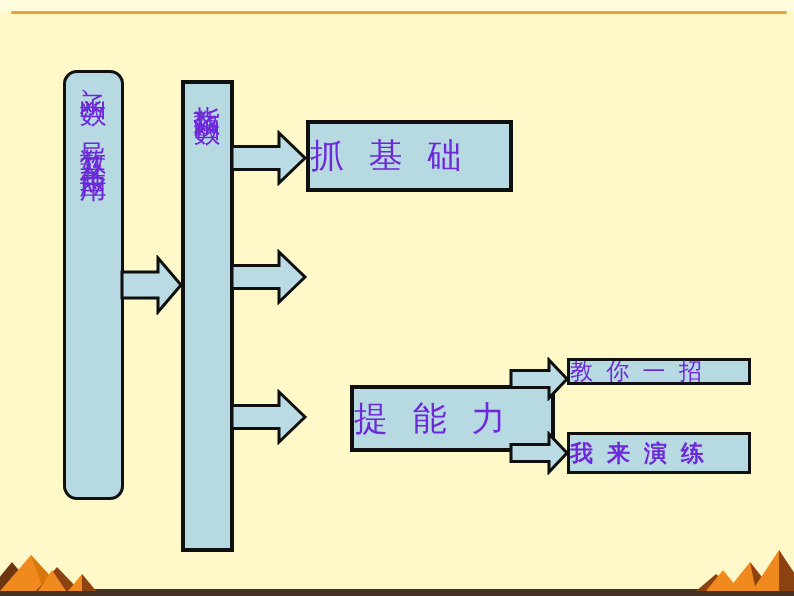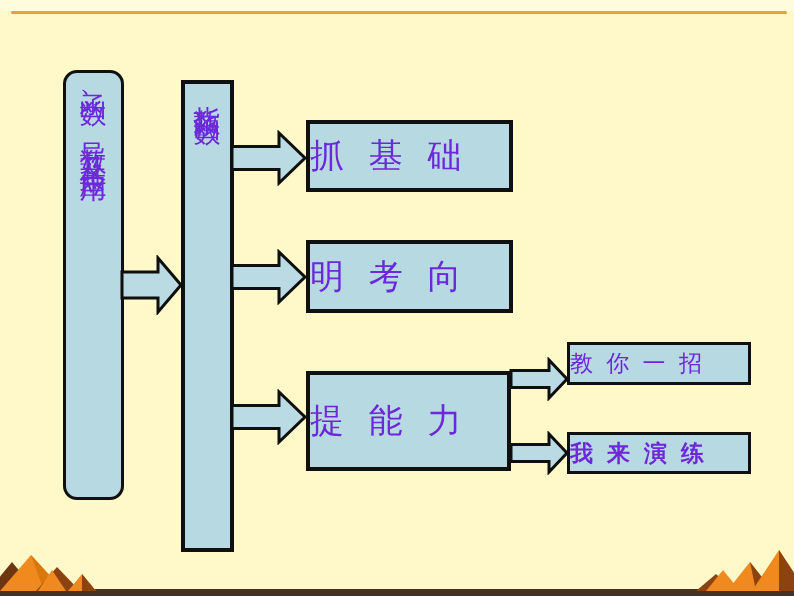--- a/index.html
+++ b/index.html
@@ -61,28 +61,28 @@
     font-size: 27px;
     letter-spacing: 5px;
   }
   .branch {
     left: 306px; width: 207px;
     font-size: 34px;
     letter-spacing: 7px;
   }
   .branch-0 { top: 120px; height: 72px; }
   .branch-1 { top: 240px; height: 73px; }
-  .branch-2 { top: 371px; height: 100px; width: 205px; }
+  .branch-2 { top: 385px; height: 67px; width: 205px; margin-left: 44px; }
   .leaf {
     left: 567px; width: 184px;
     border-width: 3px;
     font-size: 23px;
     letter-spacing: 3px;
   }
-  .leaf-0 { top: 342px; height: 43px; }
+  .leaf-0 { top: 358px; height: 27px; }
   .leaf-1 { top: 432px; height: 42px; font-weight: bold; }
 
   .arrow { position: absolute; }
   .arrow svg { display: block; }
   .arrow polygon {
     fill: #BADBE4;
     stroke: #0F0F0F;
     stroke-width: 3px;
     stroke-linejoin: miter;
   }
@@ -127,23 +127,20 @@
   </div>
   <div class="arrow a-b2">
     <svg width="78" height="56" viewBox="0 0 78 56">
       <polygon points="2,16.5 49,16.5 49,3 75,28 49,53 49,39.5 2,39.5"></polygon>
     </svg>
   </div>
 
   <div class="node branch branch-0">
     <span>抓 基 础</span>
   </div>
-  <div class="node branch branch-1">
-    <span>明 考 向</span>
-  </div>
   <div class="node branch branch-2">
     <span>提 能 力</span>
   </div>
 
   <div class="arrow a-l0">
     <svg width="61" height="44" viewBox="0 0 61 44">
       <polygon points="2,13.5 40,13.5 40,3 58,22 40,41 40,30.5 2,30.5"></polygon>
     </svg>
   </div>
   <div class="arrow a-l1">

